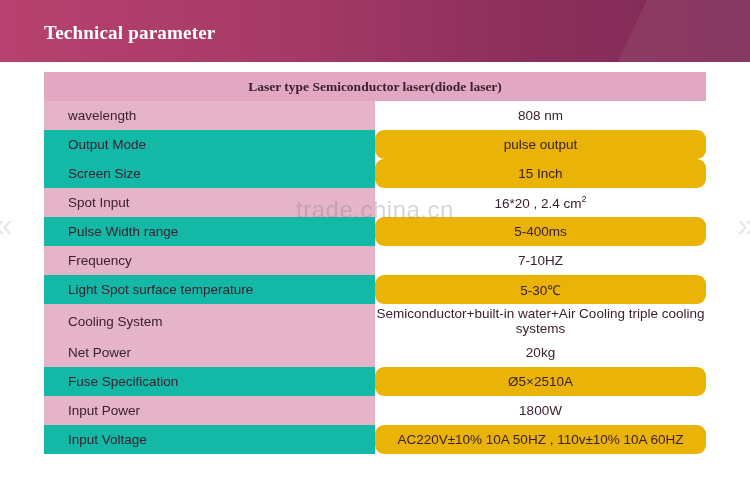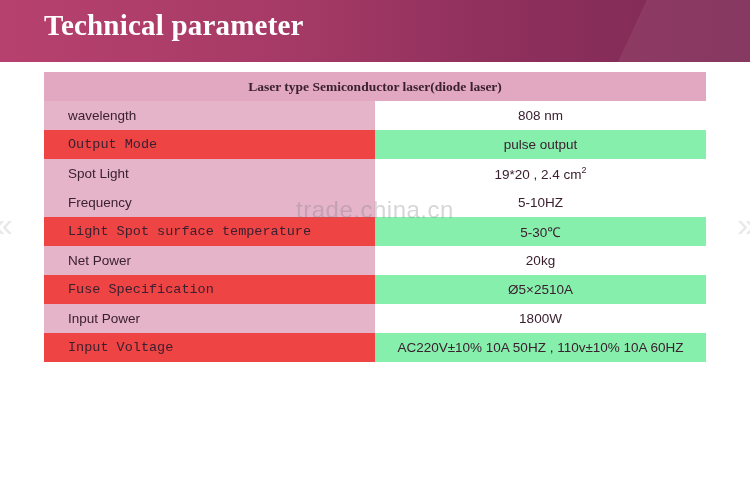--- a/index.html
+++ b/index.html
@@ -36,22 +36,22 @@
     right: -30px;
     top: -40px;
     width: 140px;
     height: 140px;
     background: rgba(255, 255, 255, 0.07);
     transform: rotate(25deg);
   }
   .banner-title {
     position: absolute;
     left: 44px;
-    top: 9px;
-    font-size: 29px;
+    top: 22px;
+    font-size: 19px;
     font-weight: bold;
     color: #ffffff;
     letter-spacing: 0.2px;
     font-family: "Liberation Serif", serif;
   }
 
   
   .table-wrap {
     position: absolute;
     left: 44px;
@@ -86,22 +86,22 @@
     color: #3b2030;
   }
   .col-value {
     width: 472px;
     text-align: center;
     margin-left: 48px;
   }
   
   .row-a .col-label { background: #e6b4c9; }
   .row-a .col-value { background: #ffffff; }
-  .row-b .col-label { background: #ef4444; font-family: Liberation Mono, monospace; }
-  .row-b .col-value { background: #86efac; }
+  .row-b .col-label { background: #14b8a6; }
+  .row-b .col-value { background: #eab308; border-radius: 9px; }
 
   .val-sup {
     font-size: 9px;
     vertical-align: super;
   }
 
   
   .watermark {
     position: absolute;
     left: 0;
@@ -143,31 +143,43 @@
         </tr>
 
         <tr class="row-a">
           <td class="col-label">wavelength</td>
           <td class="col-value">808 nm</td>
         </tr>
         <tr class="row-b">
           <td class="col-label">Output Mode</td>
           <td class="col-value">pulse output</td>
         </tr>
-        <tr class="row-a">
-          <td class="col-label">Spot Light</td>
-          <td class="col-value"><span>19*20 , 2.4 cm</span><span class="val-sup">2</span></td>
+        <tr class="row-b">
+          <td class="col-label">Screen Size</td>
+          <td class="col-value">15 Inch</td>
+        </tr>
+        <tr class="row-a">
+          <td class="col-label">Spot Input</td>
+          <td class="col-value"><span>16*20 , 2.4 cm</span><span class="val-sup">2</span></td>
+        </tr>
+        <tr class="row-b">
+          <td class="col-label">Pulse Width range</td>
+          <td class="col-value">5-400ms</td>
         </tr>
         <tr class="row-a">
           <td class="col-label">Frequency</td>
-          <td class="col-value">5-10HZ</td>
+          <td class="col-value">7-10HZ</td>
         </tr>
         <tr class="row-b">
           <td class="col-label">Light Spot surface temperature</td>
           <td class="col-value">5-30℃</td>
+        </tr>
+        <tr class="row-a">
+          <td class="col-label">Cooling System</td>
+          <td class="col-value">Semiconductor+built-in water+Air Cooling triple cooling systems</td>
         </tr>
         <tr class="row-a">
           <td class="col-label">Net Power</td>
           <td class="col-value">20kg</td>
         </tr>
         <tr class="row-b">
           <td class="col-label">Fuse Specification</td>
           <td class="col-value">Ø5×2510A</td>
         </tr>
         <tr class="row-a">

